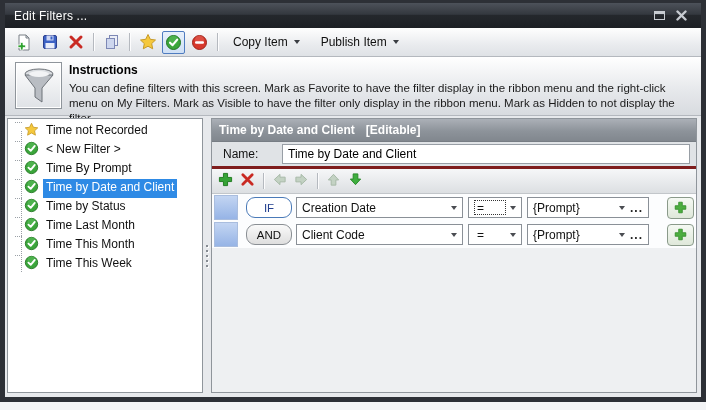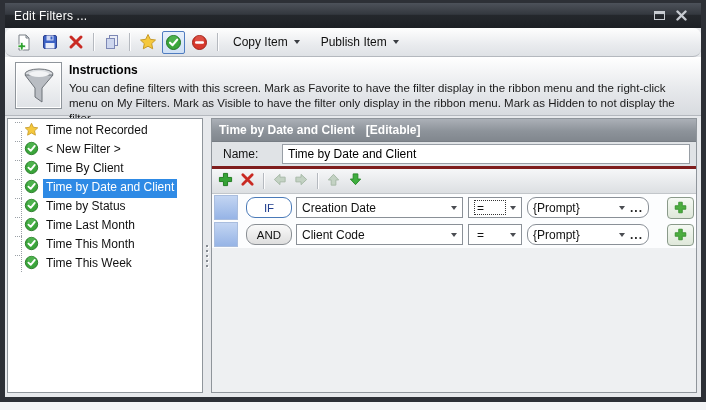--- a/index.html
+++ b/index.html
@@ -24,21 +24,21 @@
     color:#fff; display:flex; align-items:center; padding:0 9px;
   }
   .title-text { flex:1; font-size:12px; letter-spacing:.2px; }
   .win-btn { width:22px; height:18px; display:flex; align-items:center; justify-content:center; cursor:default; }
   .restore-glyph { width:11px; height:9px; border:1px solid #c7cbd1; border-top:3px solid #c7cbd1; }
   
   .main-toolbar {
     height:29px; flex:0 0 29px;
     background:linear-gradient(#fefefe, #e9ebee 60%, #dfe2e6);
     border-bottom:1px solid #b4b8be;
-    display:flex; align-items:center; padding:0 7px; gap:3px;border-radius:8px;
+    display:flex; align-items:center; padding:0 7px; gap:3px;
   }
   .tb-btn { width:23px; height:23px; display:flex; align-items:center; justify-content:center; border:1px solid transparent; border-radius:2px; }
   .tb-btn.toggled { border:1px solid #4f7cc0; background:linear-gradient(#e9f1fb,#cfe0f5); }
   .tb-sep { width:1px; height:18px; background:#b5b9bf; box-shadow:1px 0 0 #fdfdfe; margin:0 3px; }
   .tb-text-btn { display:flex; align-items:center; gap:6px; padding:0 9px; height:23px; font-size:12px; color:#111; }
   .caret { width:0; height:0; border-left:3.5px solid transparent; border-right:3.5px solid transparent; border-top:4px solid #3a3d42; }
   
   .instructions {
     height:59px; flex:0 0 59px; position:relative;
     background:linear-gradient(#ffffff, #e7e9ec 55%, #d8dbdf);
@@ -116,21 +116,21 @@
   .connector-btn.and { background:linear-gradient(#fafafa,#dedede); border:1px solid #8a8f94; color:#111; }
   .combo {
     height:21px; background:#fff; border:1px solid #8a9097;
     display:flex; align-items:center; font-size:12px;
     padding:0 5px; margin-right:5px; position:relative;
   }
   .combo .combo-text { flex:1; white-space:nowrap; overflow:hidden; }
   .combo .caret { border-top-color:#4a4d52; margin-left:4px; }
   .combo.field { width:167px; flex:0 0 167px; }
   .combo.op    { width:54px;  flex:0 0 54px; }
-  .combo.value { width:122px; flex:0 0 122px;border-radius:9px; }
+  .combo.value { width:122px; flex:0 0 122px; }
   .op .focus-box { flex:1; border:1px dotted #333; padding:0 2px; height:15px; line-height:14px; }
   .op .plain-op { flex:1; padding:0 3px; }
   .ellipsis-btn { font-size:12px; font-weight:bold; letter-spacing:1px; margin-left:5px; color:#222; line-height:10px; }
   .row-add-btn {
     width:27px; height:22px; flex:0 0 27px; margin-left:13px;
     border:1px solid #8a9a8a; border-radius:4px;
     background:linear-gradient(#f5f9f3,#dfe8da);
     display:flex; align-items:center; justify-content:center;
   }
   .grid-filler { flex:1; background:#eef0f2; }
@@ -248,21 +248,21 @@
       </div>
       <div class="tree-item">
         <span class="tree-stub"></span>
         <span class="tree-ico">
           <svg width="15" height="15" viewBox="0 0 17 17">
               <circle cx="8.5" cy="8.5" r="7" fill="#3aa53a" stroke="#227522"></circle>
               <circle cx="8.5" cy="6" r="4.5" fill="#5cbd5c" opacity="0.55"></circle>
               <path d="M5 8.7 L7.6 11.2 L12.2 5.6" stroke="#fff" stroke-width="2.1" fill="none" stroke-linecap="round" stroke-linejoin="round"></path>
             </svg>
         </span>
-        <span class="tree-label">Time By Client</span>
+        <span class="tree-label">Time By Prompt</span>
       </div>
       <div class="tree-item selected">
         <span class="tree-stub"></span>
         <span class="tree-ico">
           <svg width="15" height="15" viewBox="0 0 17 17">
               <circle cx="8.5" cy="8.5" r="7" fill="#3aa53a" stroke="#227522"></circle>
               <circle cx="8.5" cy="6" r="4.5" fill="#5cbd5c" opacity="0.55"></circle>
               <path d="M5 8.7 L7.6 11.2 L12.2 5.6" stroke="#fff" stroke-width="2.1" fill="none" stroke-linecap="round" stroke-linejoin="round"></path>
             </svg>
         </span>

